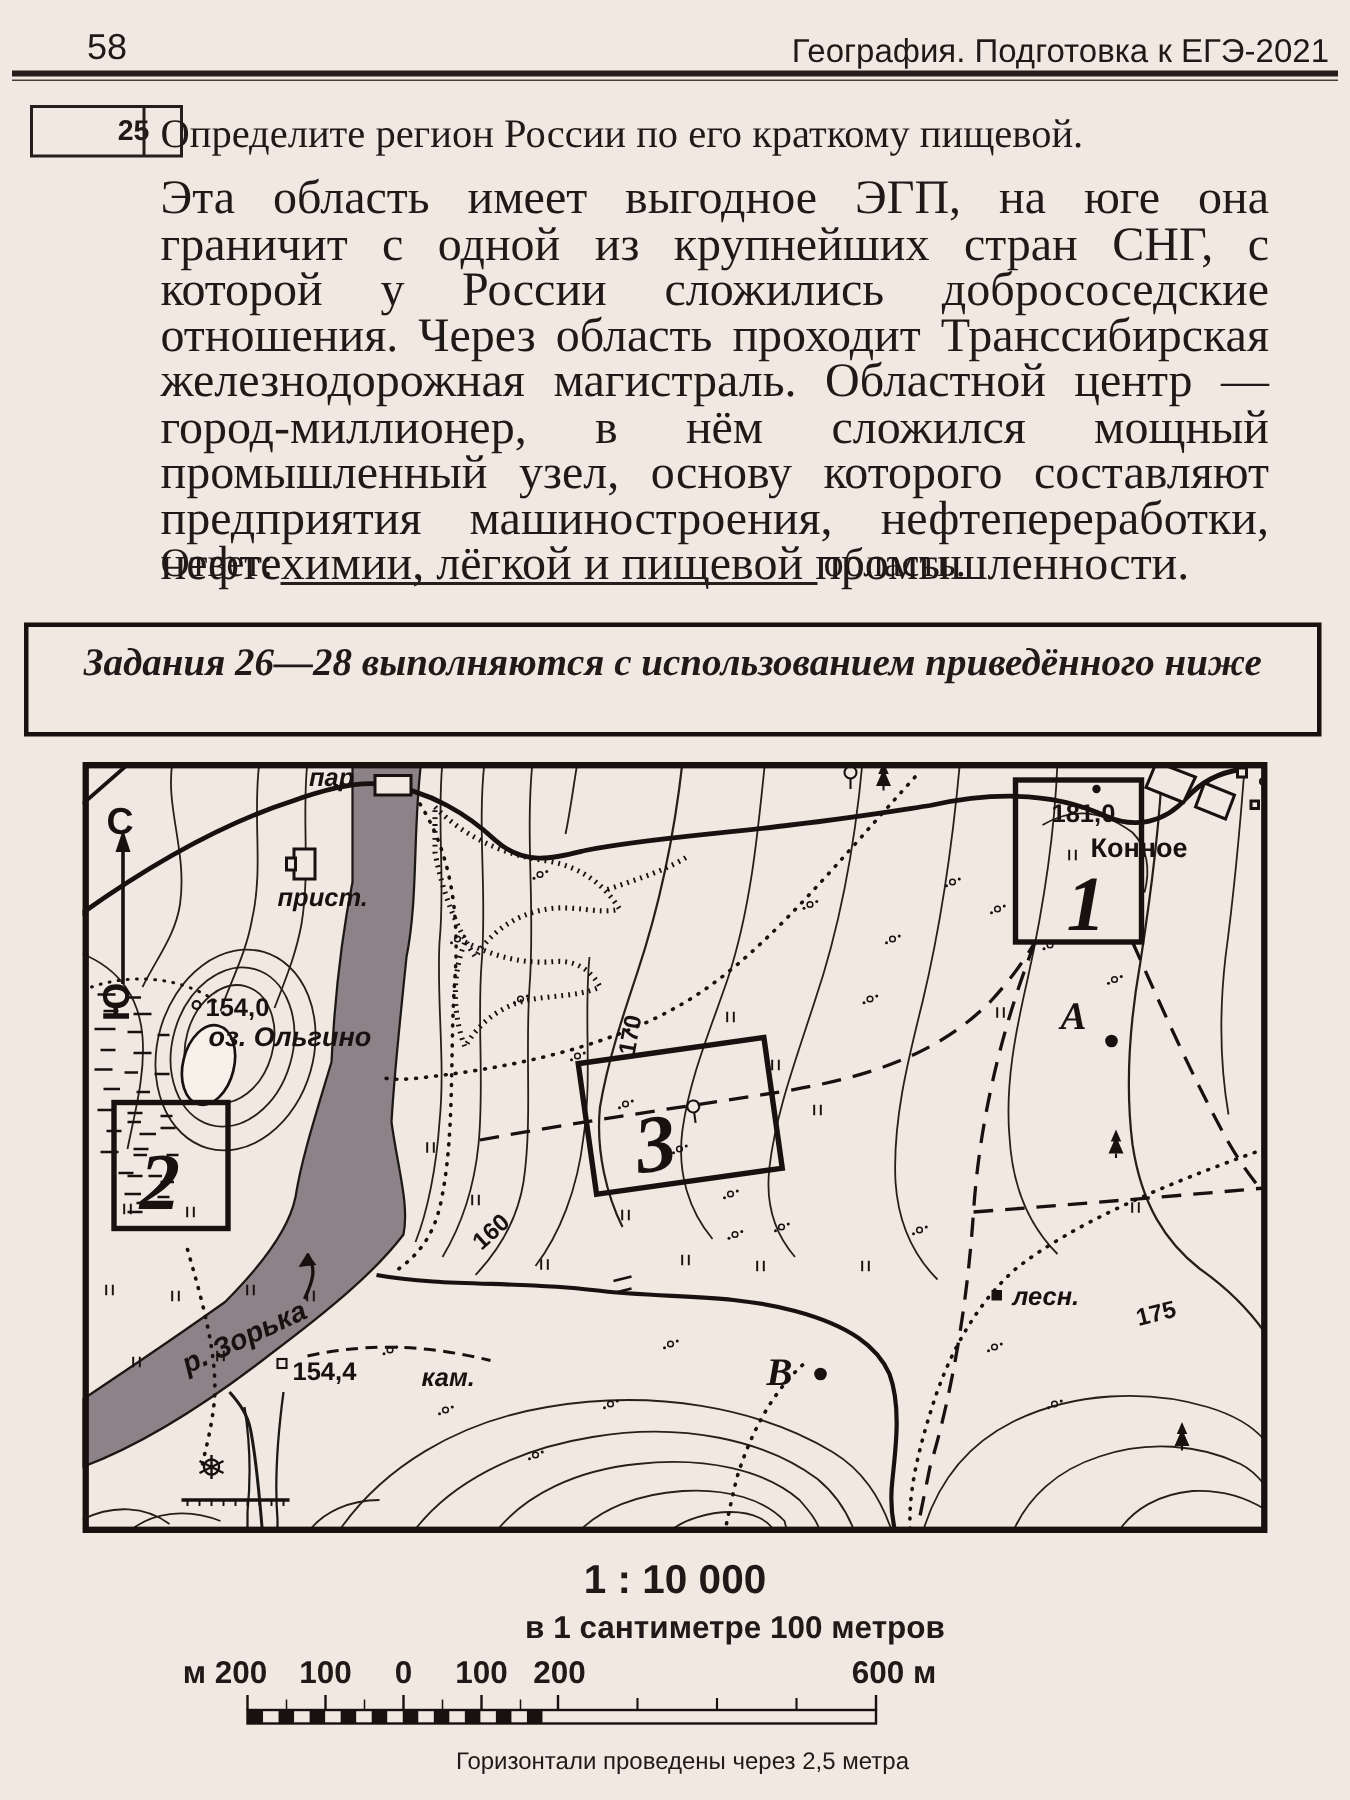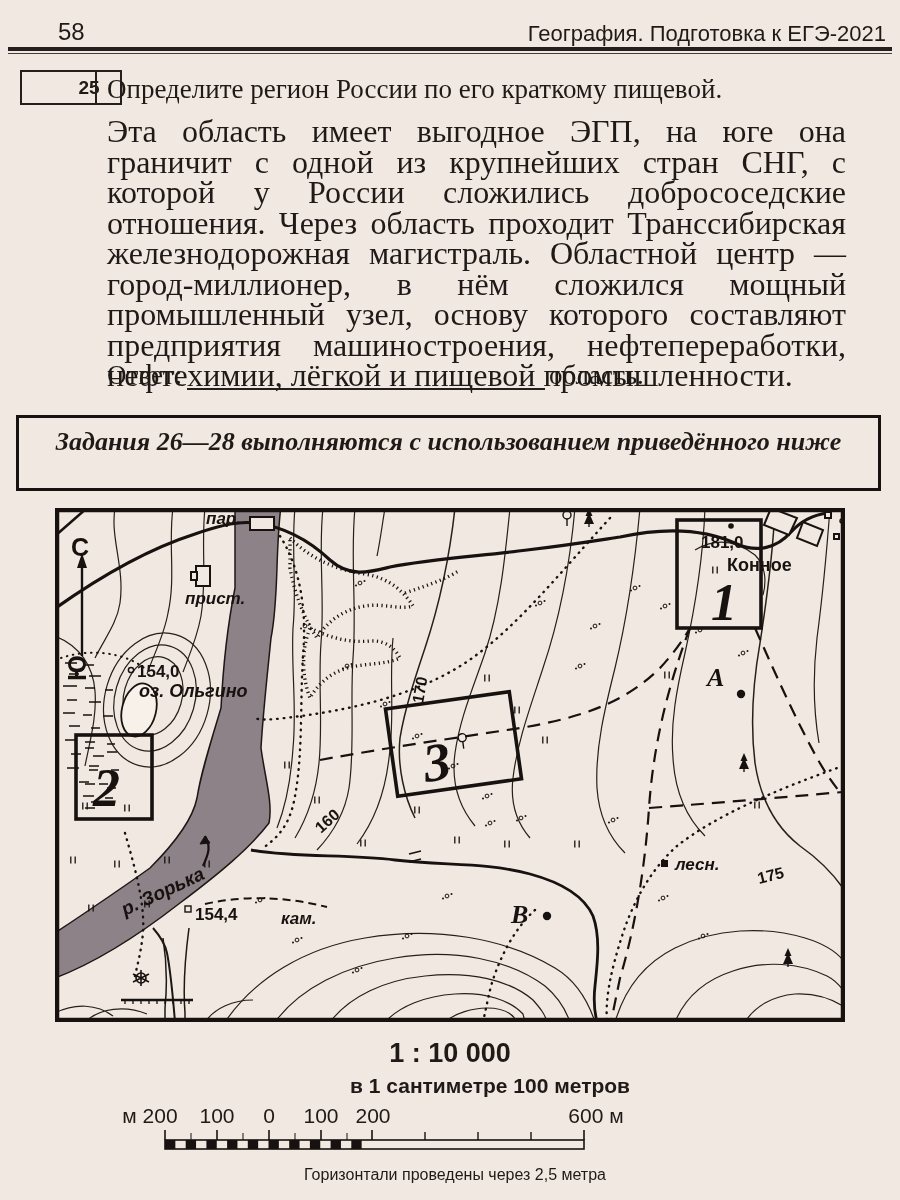--- a/index.html
+++ b/index.html
@@ -31,21 +31,21 @@
           text-align:center;padding-top:7px;
           font-weight:bold;font-style:italic;font-size:26px;line-height:33px;}
   
   .mapwrap{left:55px;top:508px;width:790px;height:514px;}
   
   .ratio{left:450px;top:1038px;transform:translateX(-50%);
          font-family:"Liberation Sans",sans-serif;font-weight:bold;font-size:27px;}
   .verbal{left:450px;top:1074px;transform:translateX(-50%);
           font-family:"Liberation Sans",sans-serif;font-weight:bold;font-size:21px;margin-left:40px;}
   .barlabel{top:1104px;transform:translateX(-50%);
-          font-family:"Liberation Sans",sans-serif;font-weight:normal;font-size:21px;white-space:nowrap;}
+          font-family:"Liberation Sans",sans-serif;font-weight:bold;font-size:21px;white-space:nowrap;}
   .barwrap{left:163px;top:1128px;}
   .caption{left:455px;top:1166px;transform:translateX(-50%);
           font-family:"Liberation Sans",sans-serif;font-weight:normal;font-size:16px;}
   
   text{fill:#17120f;}
   .t-it{font-family:"Liberation Sans",sans-serif;font-weight:bold;font-style:italic;}
   .t-b{font-family:"Liberation Sans",sans-serif;font-weight:bold;}
   .t-ser{font-family:"Liberation Serif",serif;font-weight:bold;font-style:italic;}
 </style>
 </head>

